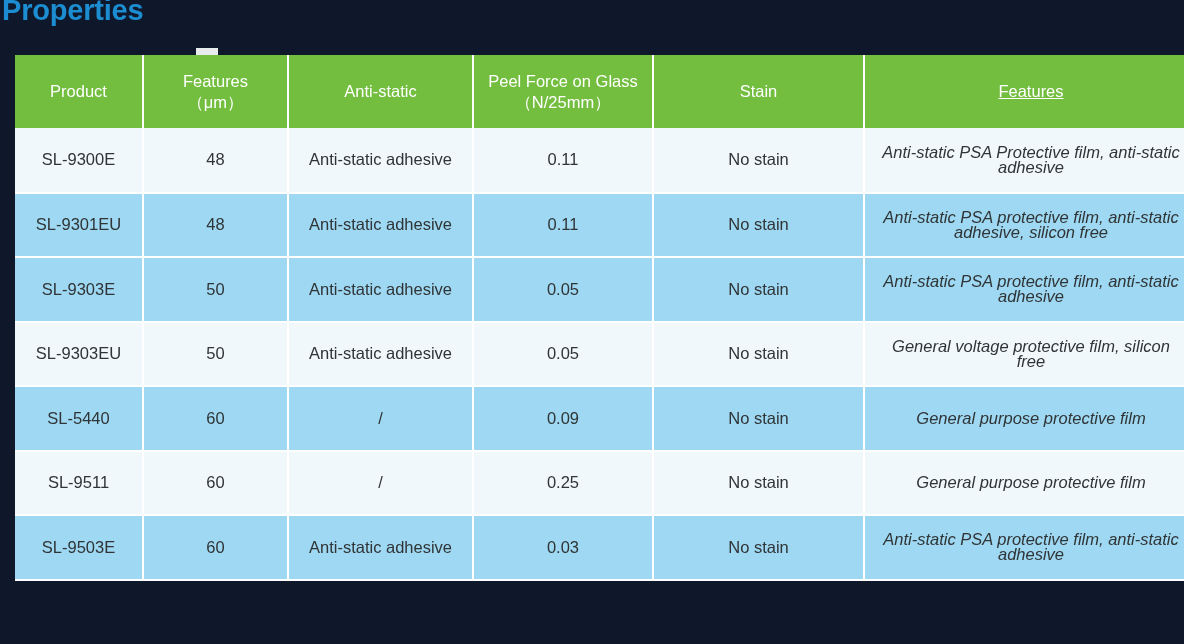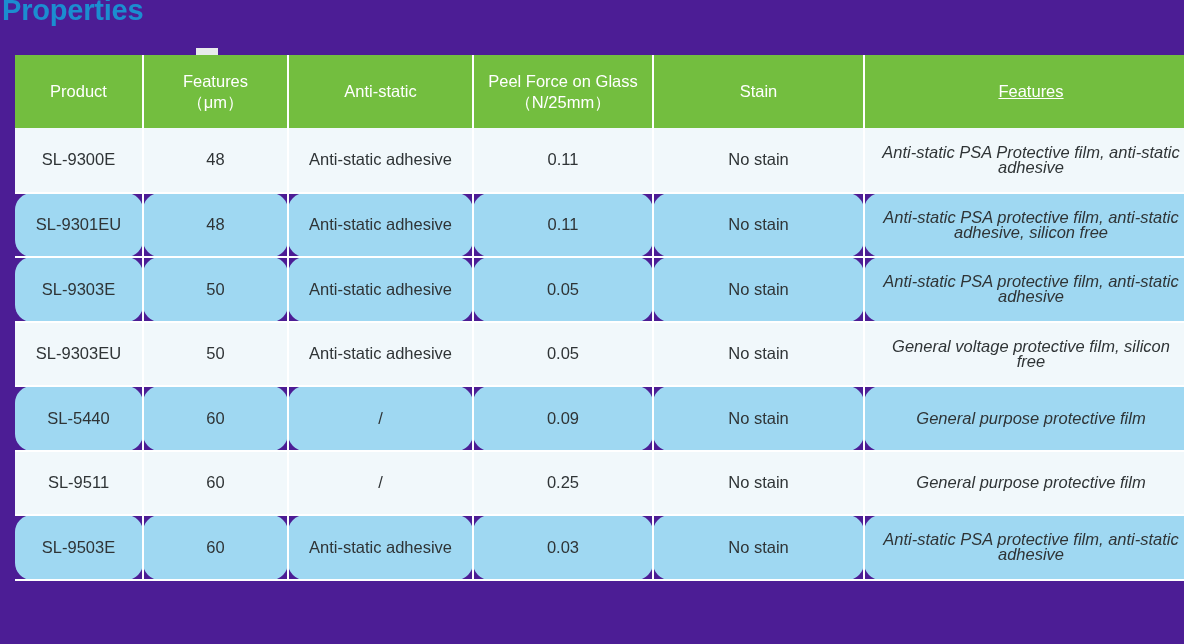--- a/index.html
+++ b/index.html
@@ -12,21 +12,21 @@
     height: 644px;
     overflow: hidden;
     font-family: "Liberation Sans", sans-serif;
     -webkit-font-smoothing: antialiased;
   }
 
   .page {
     position: relative;
     width: 1184px;
     height: 644px;
-    background: #4c1d95;
+    background: #0f172a;
   }
 
   
   .page-title {
     position: absolute;
     left: 2px;
     top: -7px;
     font-size: 29px;
     font-weight: bold;
     color: #1b8dd0;
@@ -85,21 +85,21 @@
     font-size: 16.5px;
     color: #2f3436;
     border-right: 2px solid #ffffff;
     border-bottom: 2px solid #ffffff;
     padding: 0 16px;
     margin-left: 20px;
   }
   .props-table tbody td:last-child { border-right: none; font-style: italic; }
 
   tr.row-odd  td { background: #f1f8fb; }
-  tr.row-even td { background: #9fd8f2; border-radius: 17px; }
+  tr.row-even td { background: #9fd8f2; }
 
   
   td.features-cell {
     font-size: 12px;
     line-height: 15px;
     padding: 0 14px;
     color: #2f3436;
   }
 
   

